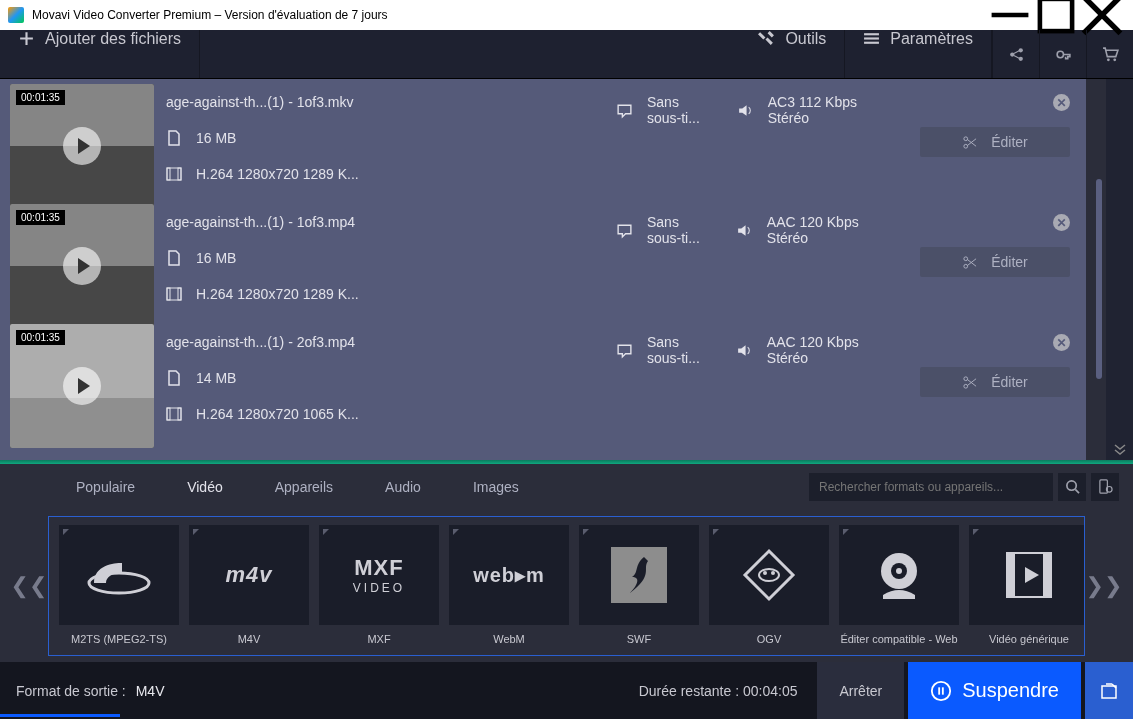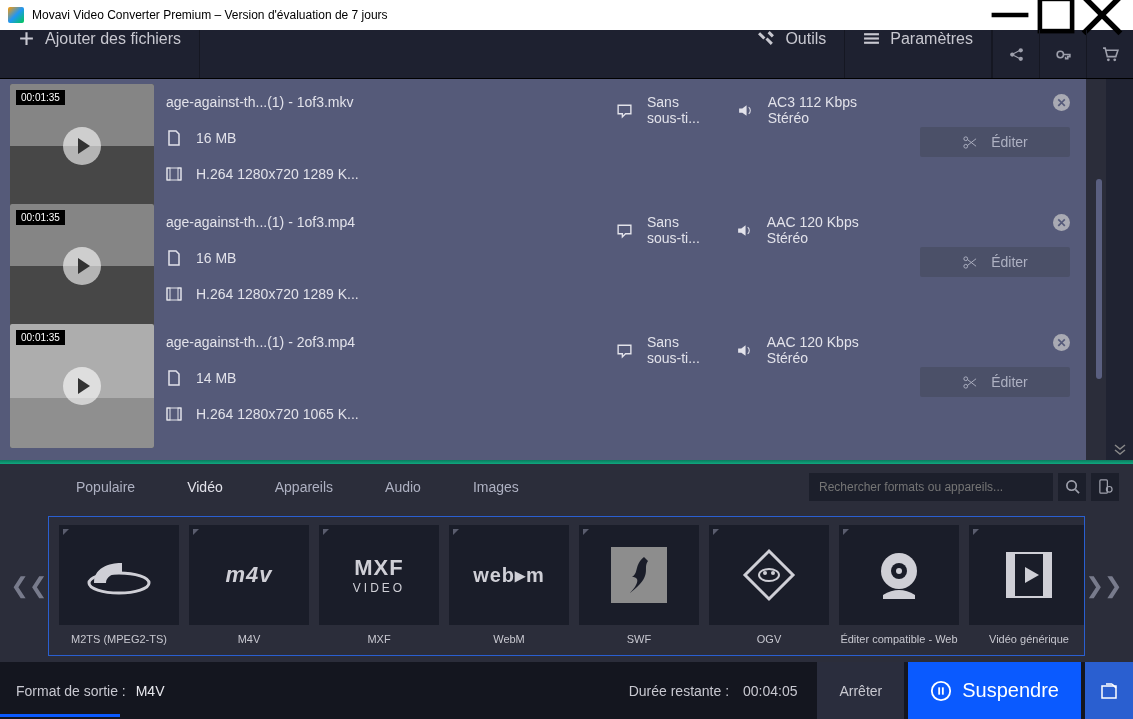--- a/index.html
+++ b/index.html
@@ -428,21 +428,21 @@
   <div class="arrow">❯❯</div>
 </div>
 
 <div class="bottom">
   <div class="progress-line"></div>
   <span>Format de sortie :</span>
   <span style="margin-left:10px;color:#e8e8ee">M4V</span>
   <div class="spacer"></div>
   <div class="time">
     <span>Durée restante :</span>
-    <span style="margin-left:10px">00:04:05</span>
+    <span style="margin-left:0">00:04:05</span>
   </div>
   <div class="abort">
       <span>Arrêter</span>
     </div>
   <div class="pause">
     <svg viewBox="0 0 24 24">
         <circle cx="12" cy="12" r="10" fill="none" stroke="#fff" stroke-width="2"></circle>
         <rect x="9" y="8" width="2" height="8" fill="#fff"></rect>
         <rect x="13" y="8" width="2" height="8" fill="#fff"></rect>
       </svg>

